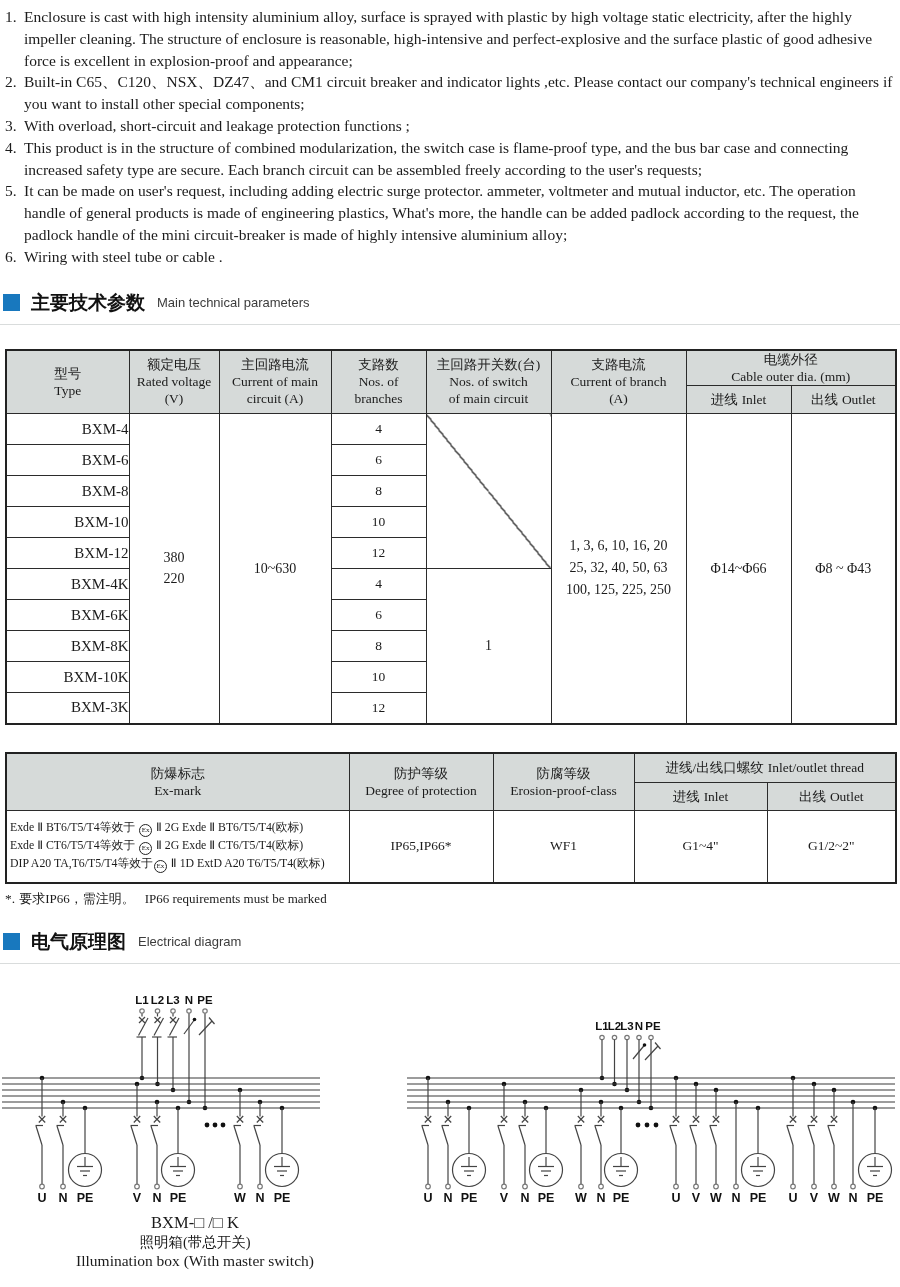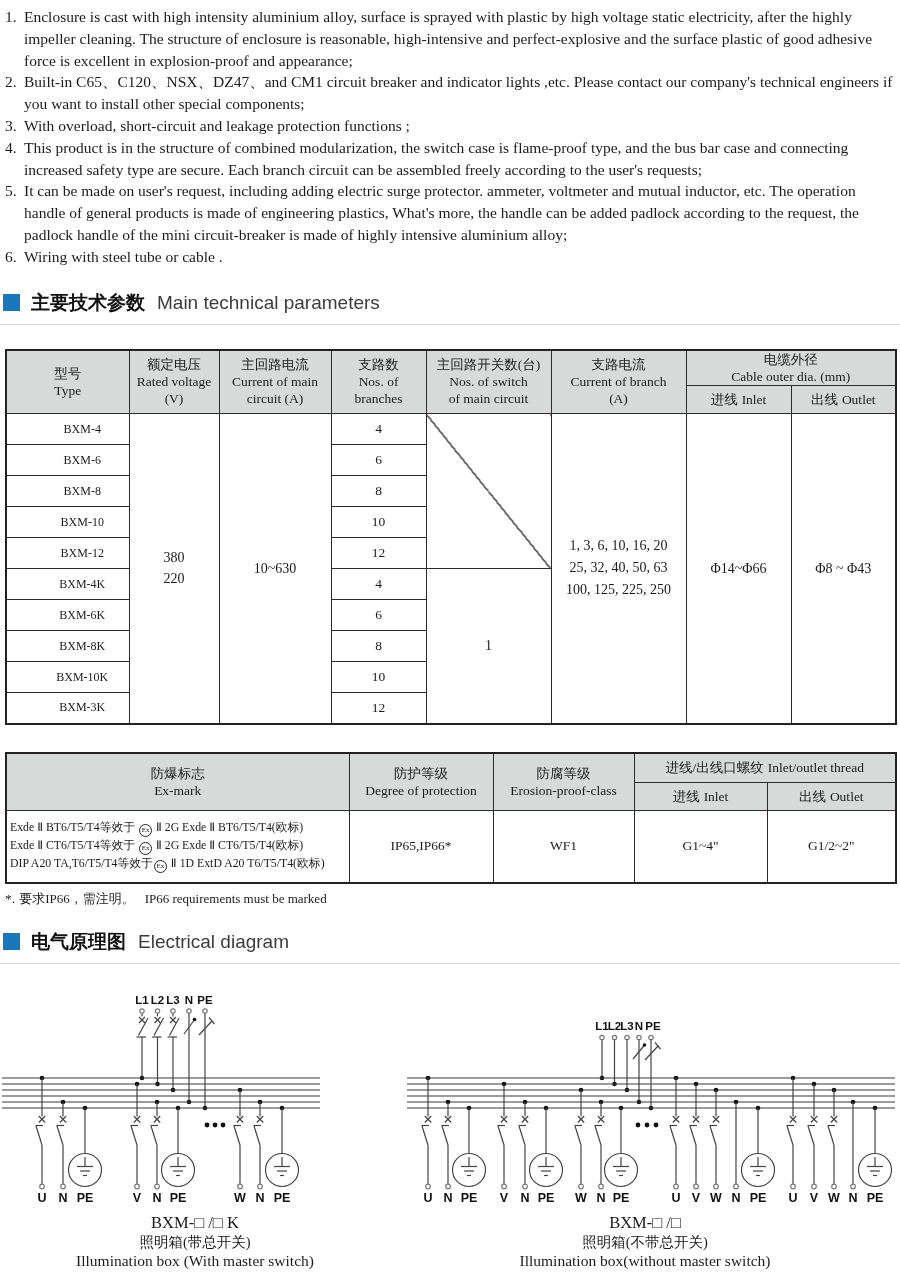--- a/index.html
+++ b/index.html
@@ -9,34 +9,34 @@
   
   .features{padding:0 3px 0 4px;}
   .feat{position:relative;padding-left:20px;font-size:15.5px;line-height:21.8px;}
   .feat .num{position:absolute;left:1px;top:0;}
 
   
   .sec{margin:24px 0 0 0;}
   .sec-row{display:flex;align-items:center;padding-left:3px;height:22px;}
   .sec-sq{width:17px;height:17px;background:#1878be;margin-right:11px;flex:0 0 auto;}
   .sec-zh{font-family:"Liberation Sans",sans-serif;font-weight:bold;font-size:19px;color:#111;text-align:center;}
-  .sec-en{font-family:"Liberation Sans",sans-serif;font-size:19px;color:#3c3c3c;margin-left:12px;}
+  .sec-en{font-family:"Liberation Sans",sans-serif;font-size:13px;color:#3c3c3c;margin-left:12px;}
   .sec-rule{height:1px;background:#d9dcdc;margin-top:10px;}
 
   
   table{border-collapse:collapse;margin:0 0 0 5px;table-layout:fixed;}
   .t1{margin-top:24px;width:890px;}
   .t2{margin-top:27px;width:890px;}
   th,td{border:1px solid #2b2b2b;text-align:center;vertical-align:middle;padding:0;overflow:hidden;}
   table{border:2px solid #222;}
   thead th{background:#d6dad9;font-weight:normal;font-size:13.5px;line-height:17px;}
   .t1 thead tr:first-child{height:36px;}
   .t1 thead tr:last-child{height:28px;}
   .t1 tbody tr{height:31px;}
-  .t1 .type{text-align:center;padding-left:29px;font-size:12px;}
+  .t1 .type{text-align:right;padding-left:29px;font-size:15px;}
   .t1 .num{font-size:13.5px;}
   .t1 .merged{font-size:14px;line-height:21px;}
   .t1 .bcur div{font-size:14px;line-height:22px;}
   .diag{background-image:linear-gradient(to top right,transparent calc(50% - 0.7px),#333 calc(50% - 0.7px),#333 calc(50% + 0.7px),transparent calc(50% + 0.7px));}
   .subhead span{margin:0 2px;}
   .t2 thead tr:first-child{height:30px;margin-left:36px;}
   .t2 thead tr:last-child{height:28px;}
   .t2 tbody tr{height:72px;}
   .t2 .exmark{text-align:left;padding:2px 3px;font-size:11.8px;line-height:16.6px;white-space:nowrap;}
   .exsym{display:inline-block;width:11px;height:11px;line-height:11px;border:1px solid #222;border-radius:50%;font-size:7px;text-align:center;vertical-align:-1px;margin:0 1px;font-family:"Liberation Serif",serif;}
@@ -501,21 +501,16 @@
           <text class="termlbl" x="311" y="214" text-anchor="middle">W</text>
           <text class="termlbl" x="331" y="214" text-anchor="middle">N</text>
           <text class="termlbl" x="353" y="214" text-anchor="middle">PE</text>
           <text class="termlbl" x="388" y="214" text-anchor="middle">U</text>
           <text class="termlbl" x="409" y="214" text-anchor="middle">V</text>
           <text class="termlbl" x="429" y="214" text-anchor="middle">W</text>
           <text class="termlbl" x="448" y="214" text-anchor="middle">N</text>
           <text class="termlbl" x="470" y="214" text-anchor="middle">PE</text>
         </g>
       </svg>
-      <div class="caption">
-        <div class="cap-model">BXM-□ /□</div>
-        <div class="cap-zh">照明箱(不带总开关)</div>
-        <div class="cap-en">Illumination box(without master switch)</div>
-      </div>
     </div>
   </div>
 
 </div>
 
 </body></html>

